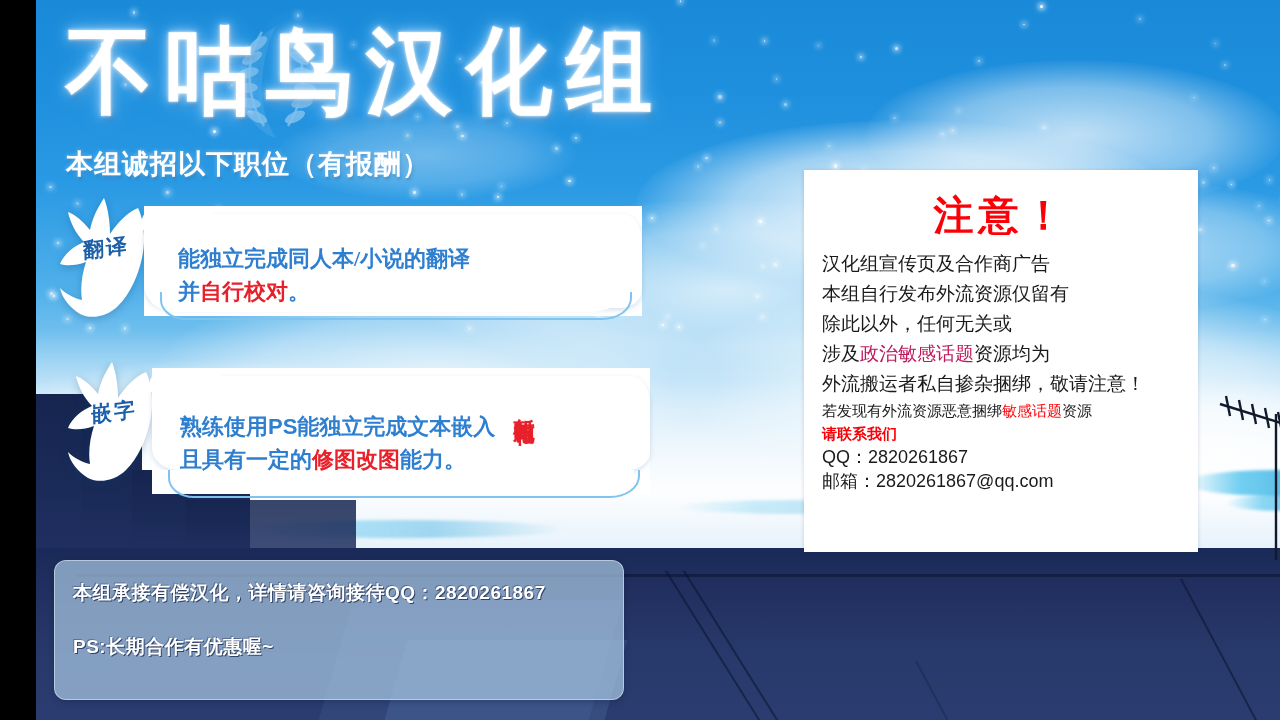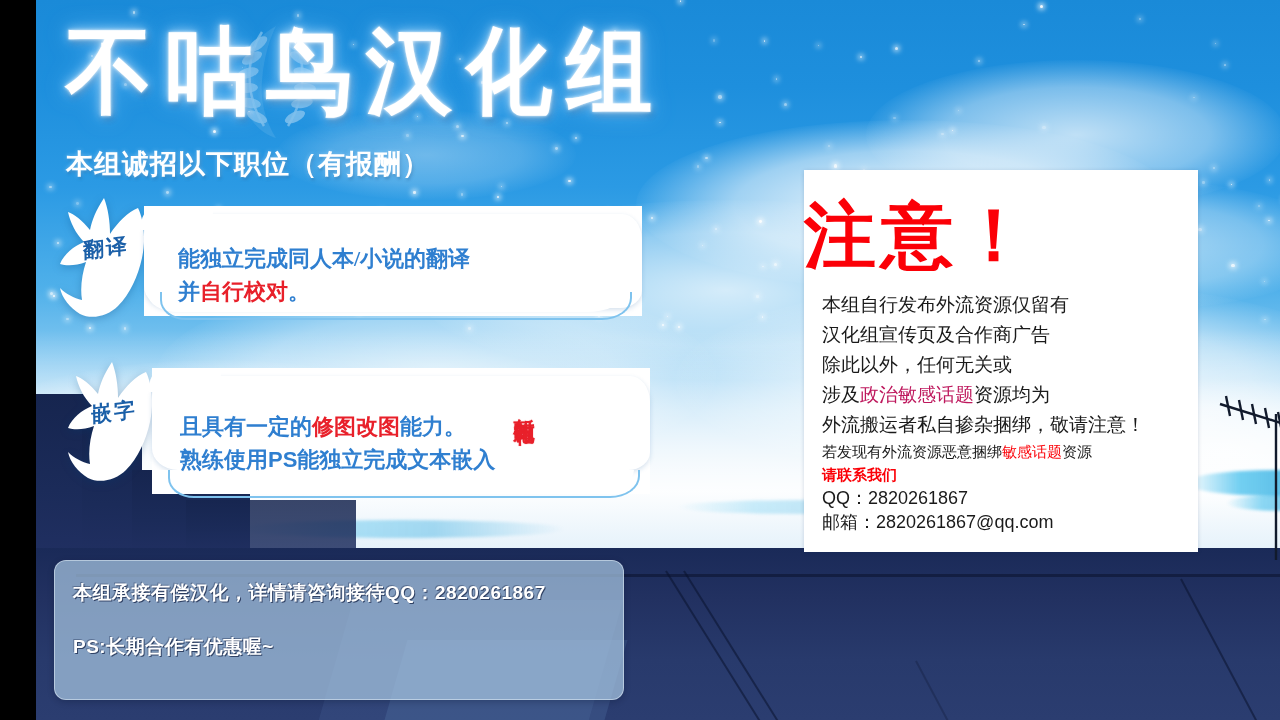--- a/index.html
+++ b/index.html
@@ -246,22 +246,22 @@
   
   #notice-card {
     position: absolute;
     left: 768px; top: 170px;
     width: 394px; height: 382px;
     background: #ffffff;
     box-shadow: 0 1px 4px rgba(0,40,90,.18);
   }
   .notice-title {
     margin: 18px 0 6px 0;
-    text-align: left;
-    font-size: 72px;
+    text-align: center;
+    font-size: 40px;
     font-weight: bold;
     color: #fb0007;
     letter-spacing: 5px;
     font-family: "DejaVu Sans", "Liberation Sans", sans-serif;
   }
   .notice-body {
     padding: 0 16px 0 18px;
     color: #1a1a1a;
   }
   .notice-line {
@@ -564,37 +564,37 @@
     </svg>
     <div class="dove-label">嵌字</div>
   </div>
 
   <div class="ribbon" id="ribbon-2">
     <div class="ribbon-body"></div>
     <div class="ribbon-notch"></div>
     <div class="ribbon-wave"></div>
     <div class="ribbon-tail"></div>
     <div class="ribbon-text">
+      <div><span>熟练使用PS能独立完成文本嵌入</span></div>
       <div>
         <span>且具有一定的</span><span class="hl">修图改图</span><span>能力。</span>
       </div>
-      <div><span>熟练使用PS能独立完成文本嵌入</span></div>
     </div>
   </div>
 
   <div id="saturated-stamp">暂时饱和</div>
 
   <div id="notice-card">
     <div class="notice-title">注意！</div>
     <div class="notice-body">
       <div class="notice-line">
+        <span>汉化组宣传页及合作商广告</span>
+      </div>
+      <div class="notice-line">
         <span>本组自行发布外流资源仅留有</span>
-      </div>
-      <div class="notice-line">
-        <span>汉化组宣传页及合作商广告</span>
       </div>
       <div class="notice-line">
         <span>除此以外，任何无关或</span>
       </div>
       <div class="notice-line">
         <span>涉及</span><span class="hl">政治敏感话题</span><span>资源均为</span>
       </div>
       <div class="notice-line">
         <span>外流搬运者私自掺杂捆绑，敬请注意！</span>
       </div>

